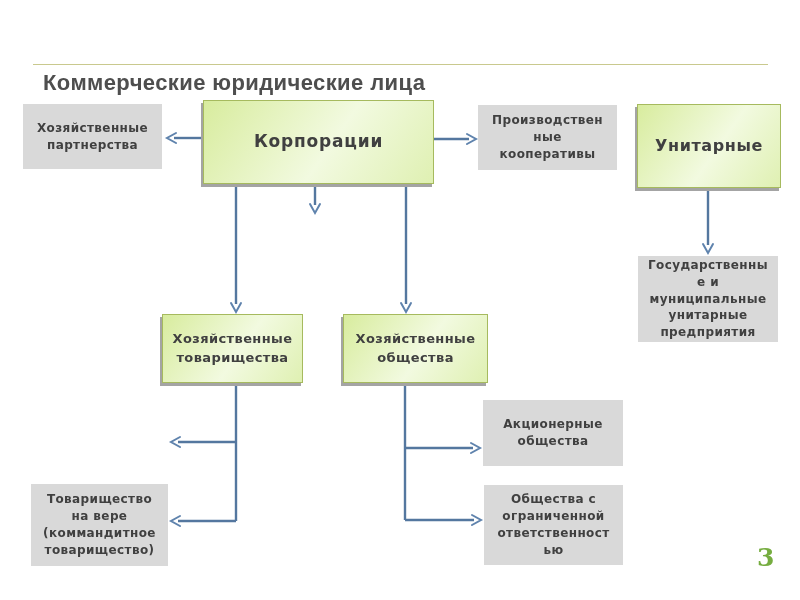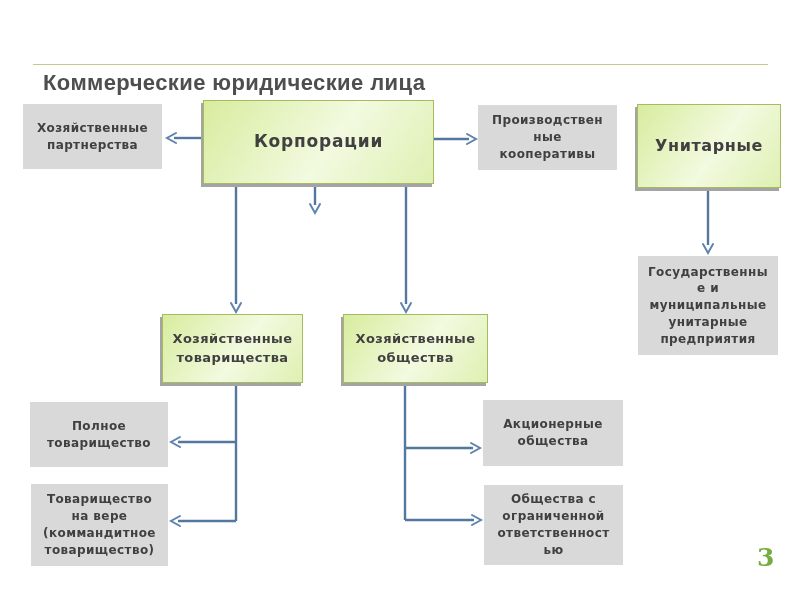--- a/index.html
+++ b/index.html
@@ -31,21 +31,21 @@
     box-shadow:-2px 3px 0 #a4a4a4;
     font-size:13px;line-height:1.4;
   }
   .n-partnerships{left:23px;top:104px;width:139px;height:65px;}
   .n-corporations{left:203px;top:100px;width:229px;height:82px;font-size:17px;letter-spacing:.8px;}
   .n-cooperatives{left:478px;top:105px;width:139px;height:65px;}
   .n-unitary{left:637px;top:104px;width:142px;height:82px;font-size:16px;letter-spacing:.6px;}
   .n-farms{left:253px;top:216px;width:139px;height:65px;}
   .n-tovarishchestva{left:162px;top:314px;width:139px;height:67px;}
   .n-obshchestva{left:343px;top:314px;width:143px;height:67px;}
-  .n-state{left:638px;top:256px;width:140px;height:99px;}
+  .n-state{left:638px;top:256px;width:140px;height:86px;}
   .n-full{left:30px;top:402px;width:138px;height:65px;}
   .n-limited{left:31px;top:484px;width:137px;height:82px;}
   .n-jsc{left:483px;top:400px;width:140px;height:66px;}
   .n-llc{left:484px;top:485px;width:139px;height:80px;text-align:center;}
   .page-number{
     position:absolute;left:757px;top:543px;
     font-family:"DejaVu Serif",serif;font-size:25px;font-weight:bold;color:#76ad40;
   }
 </style>
 </head>
@@ -136,24 +136,20 @@
   </div>
 
   <div class="node gray n-state">
     <span>Государственны
 е и
 муниципальные
 унитарные
 предприятия</span>
   </div>
 
-  <div class="node gray n-full">
-    <span>Полное
-товарищество</span>
-  </div>
 
   <div class="node gray n-limited">
     <span>Товарищество
 на вере
 (коммандитное
 товарищество)</span>
   </div>
 
   <div class="node gray n-jsc">
     <span>Акционерные

